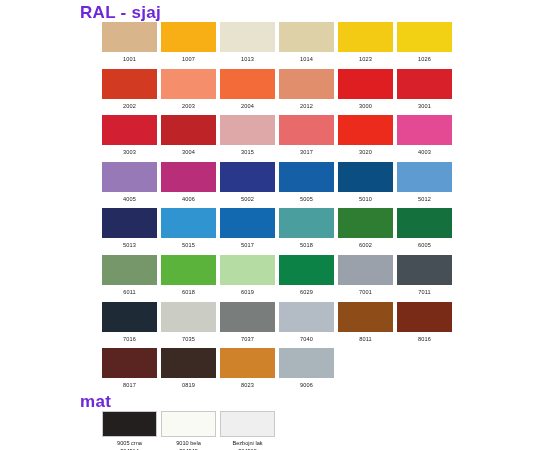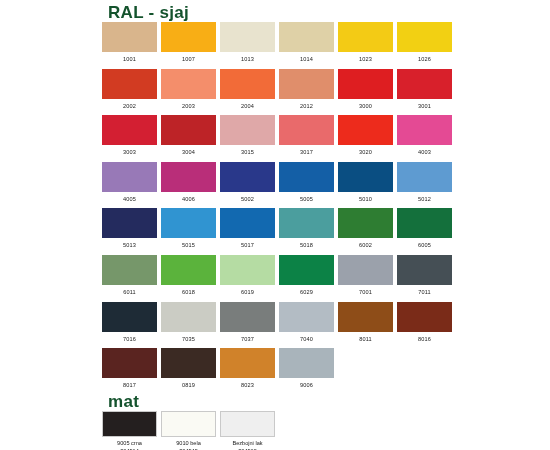--- a/index.html
+++ b/index.html
@@ -15,25 +15,25 @@
     color: #000000;
   }
   #sheet {
     position: relative;
     width: 550px;
     height: 450px;
     background: #ffffff;
   }
   .section-title {
     position: absolute;
-    left: 108px;
+    left: 80px;
     font-weight: bold;
     font-size: 17px;
     letter-spacing: 0.3px;
-    color: #14532d;
+    color: #6d28d9;
     line-height: 1;
   }
   #title-sjaj { top: 4px; }
   #title-mat  { top: 393px; }
 
   .grid {
     position: absolute;
     left: 100px;
     top: 22px;
   }

